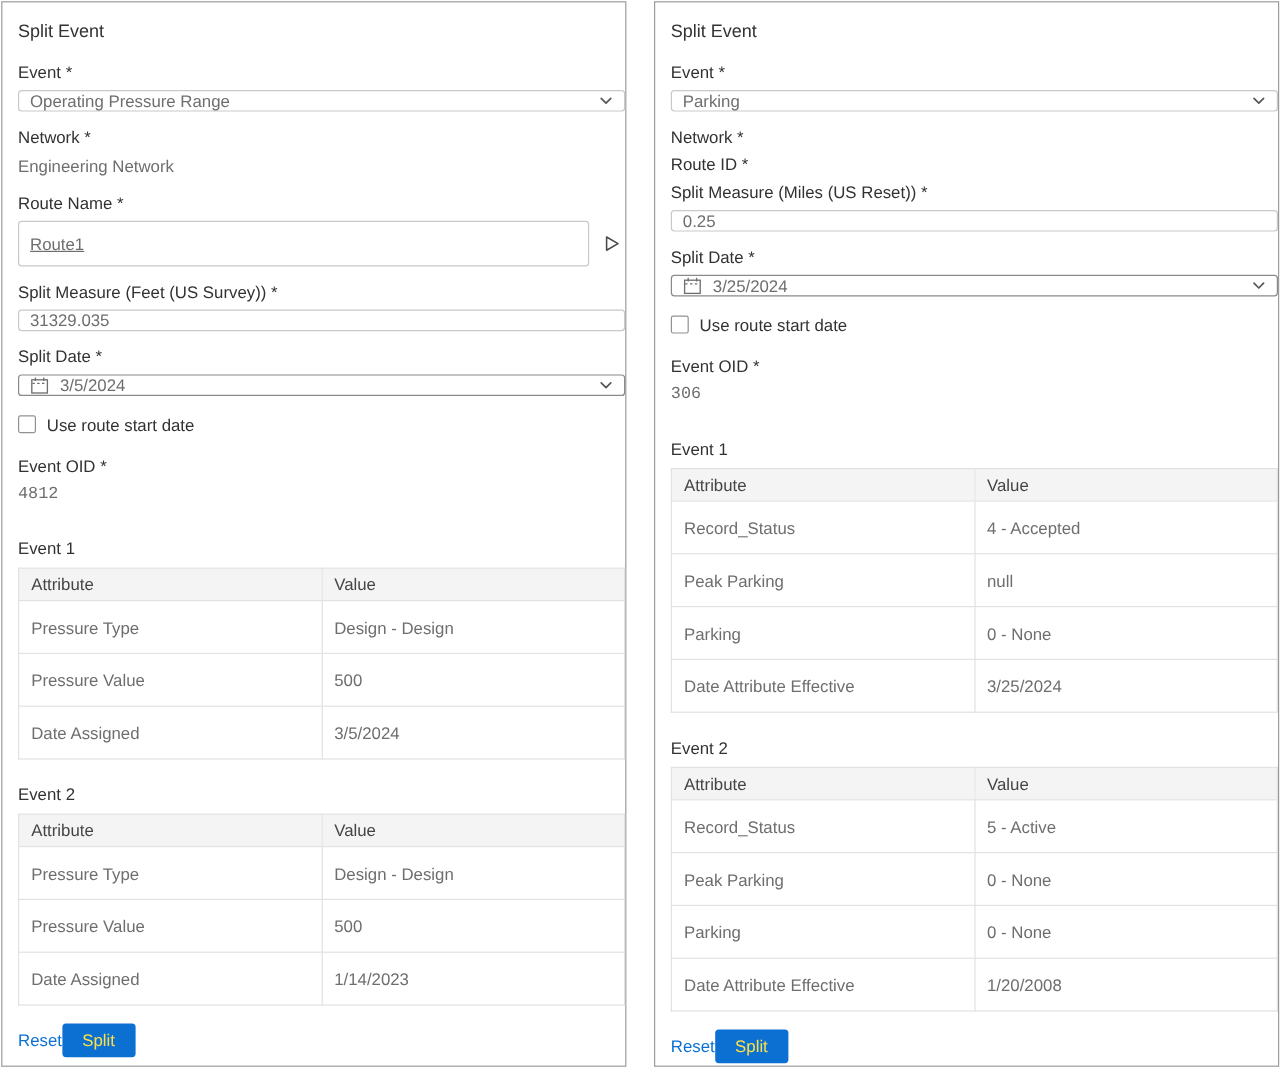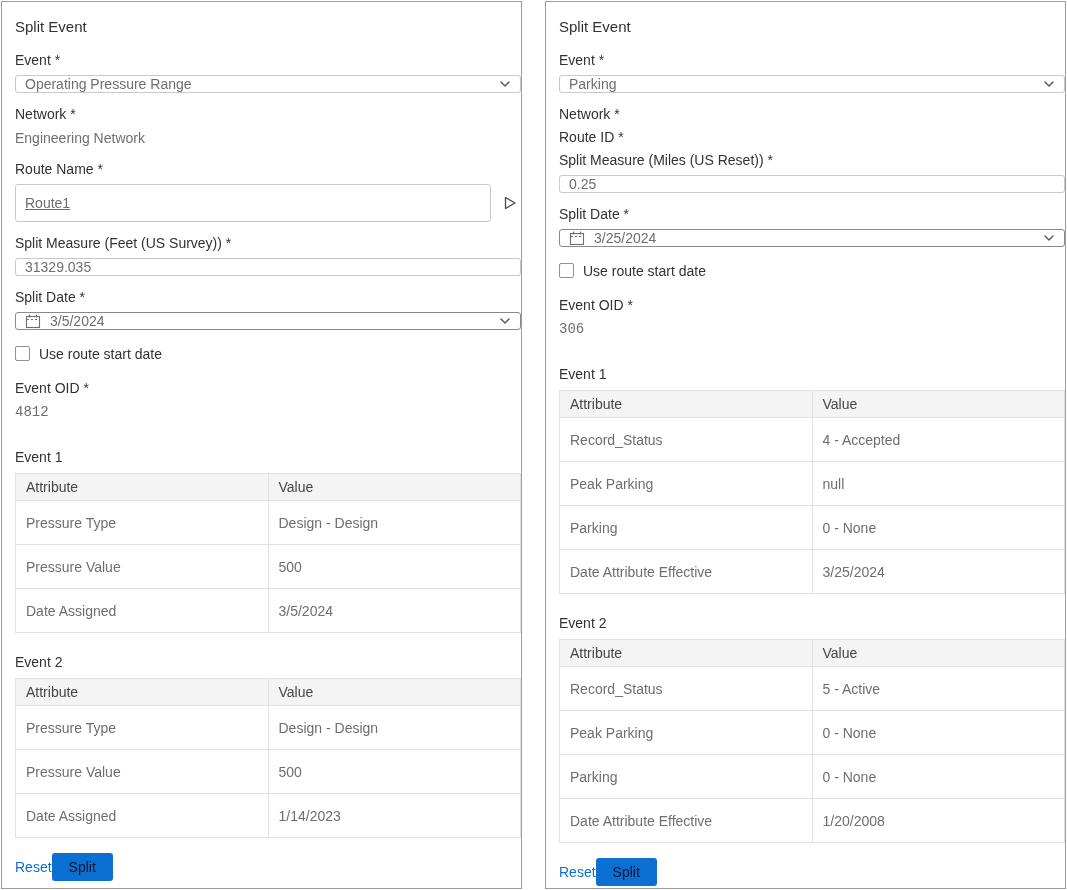--- a/index.html
+++ b/index.html
@@ -74,21 +74,21 @@
     overflow:hidden;white-space:nowrap;
   }
   table.attr-table th{
     background:var(--table-header-bg);
     height:27px;color:#454545;
   }
   table.attr-table td{height:44px;color:var(--text-secondary);}
   .footer{margin-top:auto;display:flex;align-items:center;}
   .reset-link{color:var(--accent);font-size:14px;cursor:pointer;text-decoration:none;}
   .split-btn{
-    background:var(--accent);color:#0f172a;border:none;border-radius:3px;
+    background:var(--accent);color:#fde047;border:none;border-radius:3px;
     font-size:14px;padding:6px 17px;cursor:pointer;
     font-family:"Liberation Sans",sans-serif;
   }
   svg{display:block;}
 </style>
 </head>
 <body>
 
 <div class="wrap">
 

